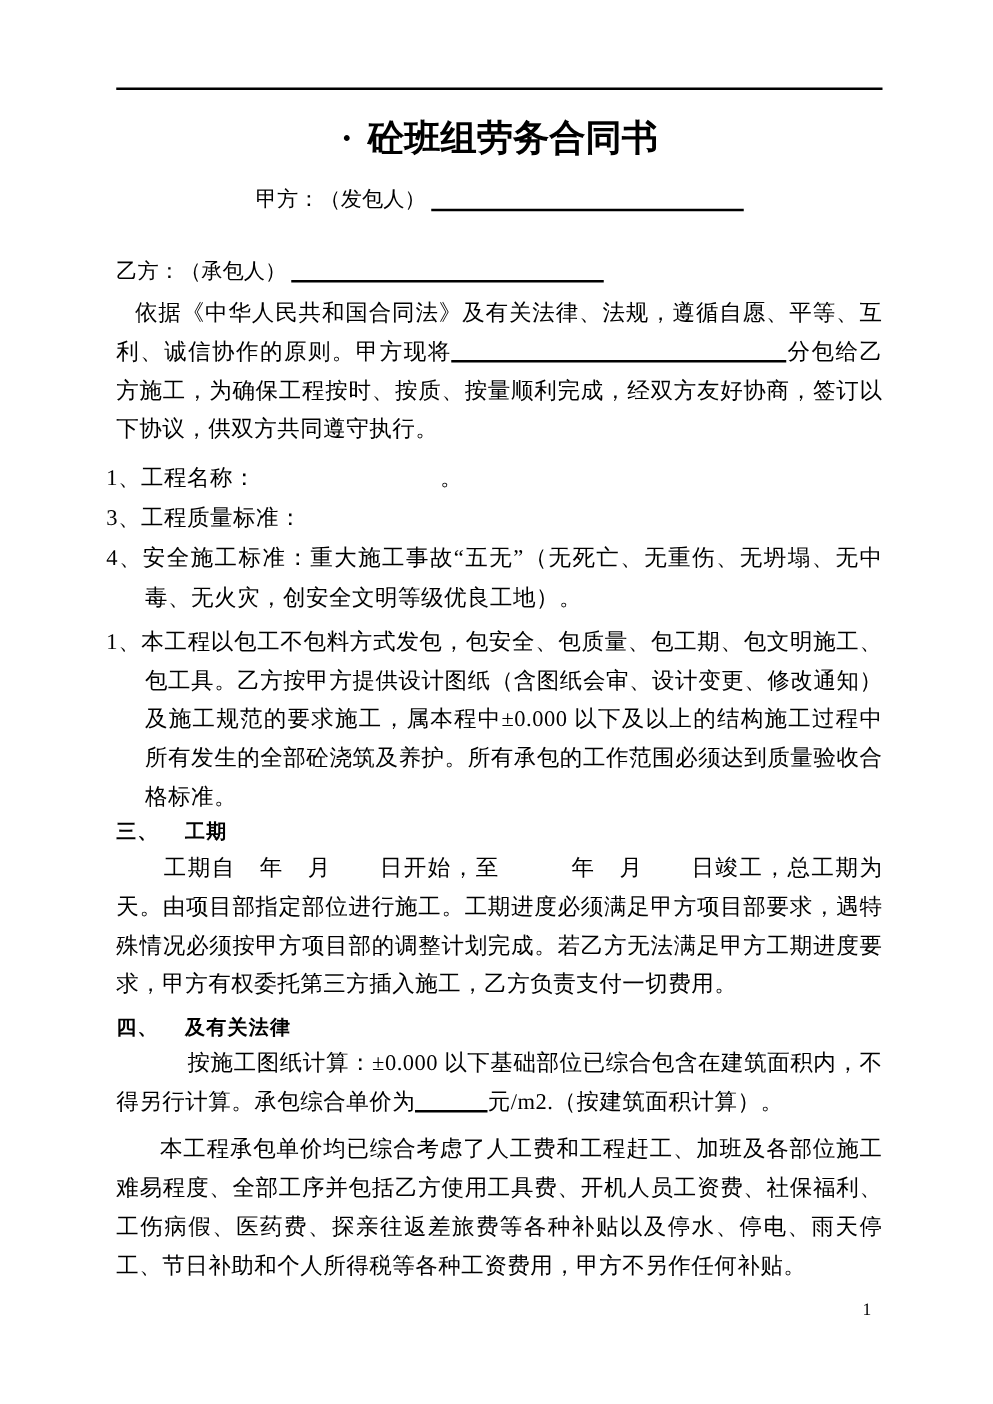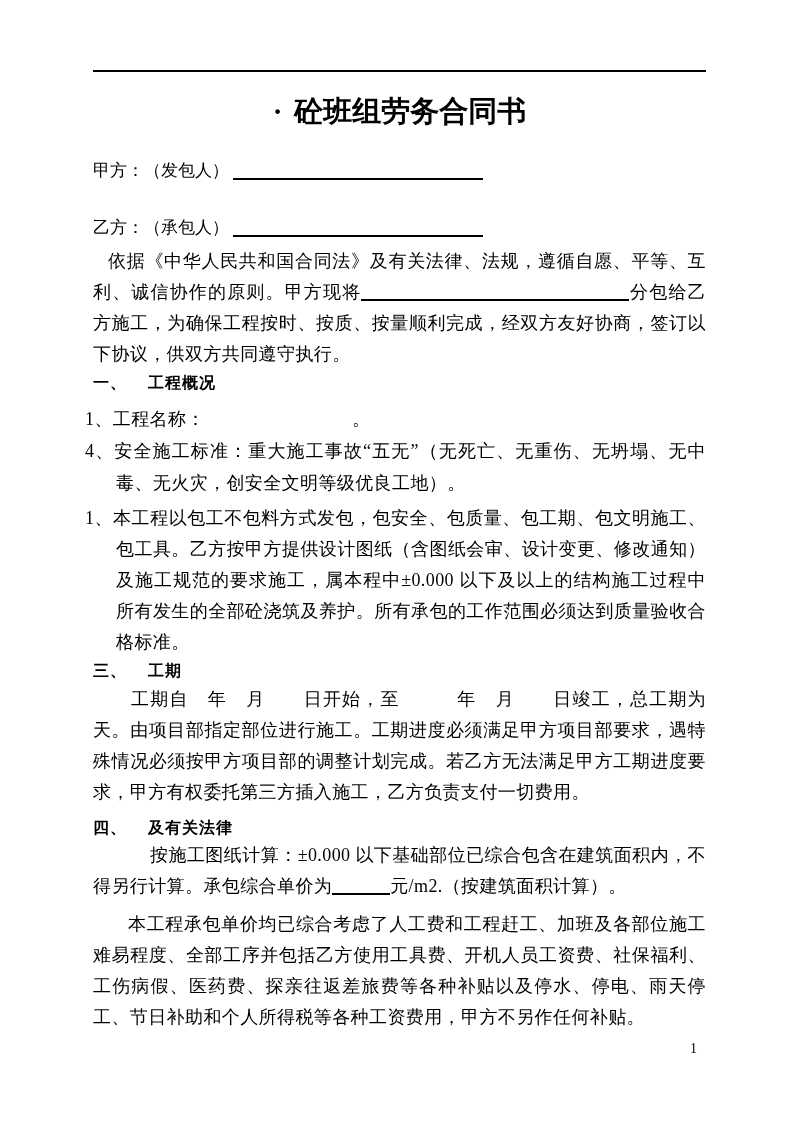--- a/index.html
+++ b/index.html
@@ -21,21 +21,21 @@
 
   .title {
     padding-top:92px;
     text-align:center;
     font-size:29px; font-weight:bold; line-height:39px;
     white-space:nowrap;
   }
   .title .bullet { margin-right:12px; }
 
   .party { font-size:17px; line-height:24px; }
-  .party-a { margin-top:28px; }
+  .party-a { margin-top:17px;text-align:center; }
   .party-b { margin-top:33px; }
   .blank { display:inline-block; border-bottom:2px solid #000; }
   .party-blank { width:250px; height:18px; vertical-align:-4px; margin-left:4px; }
 
   .para, .li {
     font-size:18px; line-height:31px;
     letter-spacing:0.4px;
     text-align:justify;
   }
   .intro { margin-top:6px; text-indent:15px; }
@@ -68,22 +68,22 @@
   <div class="content">
 
     <h1 class="title"><span class="bullet">·</span><span>砼班组劳务合同书</span></h1>
 
     <div class="party party-a"><span>甲方：（发包人）</span><span class="blank party-blank"></span></div>
 
     <div class="party party-b"><span>乙方：（承包人）</span><span class="blank party-blank"></span></div>
 
     <p class="para intro"><span>依据《中华人民共和国合同法》及有关法律、法规，遵循自愿、平等、互利、诚信协作的原则。甲方现将</span><span class="blank intro-blank"></span><span>分包给乙方施工，为确保工程按时、按质、按量顺利完成，经双方友好协商，签订以下协议，供双方共同遵守执行。</span></p>
 
-    <div class="heading"><span class="hnum">一、</span><span class="htxt">工程概况</span></div>
     <p class="li first-li">1、工程名称：　　　　　　　　。</p>
+    <p class="li">3、工程质量标准：</p>
     <p class="li">4、安全施工标准：重大施工事故“五无”（无死亡、无重伤、无坍塌、无中毒、无火灾，创安全文明等级优良工地）。</p>
 
     <p class="li li2">1、本工程以包工不包料方式发包，包安全、包质量、包工期、包文明施工、包工具。乙方按甲方提供设计图纸（含图纸会审、设计变更、修改通知）及施工规范的要求施工，属本程中±0.000 以下及以上的结构施工过程中所有发生的全部砼浇筑及养护。所有承包的工作范围必须达到质量验收合格标准。</p>
 
     <div class="heading"><span class="hnum">三、</span><span class="htxt">工期</span></div>
     <p class="para s3-para">工期自　年　月　　日开始，至　　　年　月　　日竣工，总工期为　　　　天。由项目部指定部位进行施工。工期进度必须满足甲方项目部要求，遇特殊情况必须按甲方项目部的调整计划完成。若乙方无法满足甲方工期进度要求，甲方有权委托第三方插入施工，乙方负责支付一切费用。</p>
 
     <div class="heading h-s4"><span class="hnum">四、</span><span class="htxt">及有关法律</span></div>
     <p class="para s4a"><span>按施工图纸计算：±0.000 以下基础部位已综合包含在建筑面积内，不得另行计算。承包综合单价为</span><span class="blank price-blank"></span><span>元/m2.（按建筑面积计算）。</span></p>
     <p class="para s4b">本工程承包单价均已综合考虑了人工费和工程赶工、加班及各部位施工难易程度、全部工序并包括乙方使用工具费、开机人员工资费、社保福利、　工伤病假、医药费、探亲往返差旅费等各种补贴以及停水、停电、雨天停工、节日补助和个人所得税等各种工资费用，甲方不另作任何补贴。</p>

